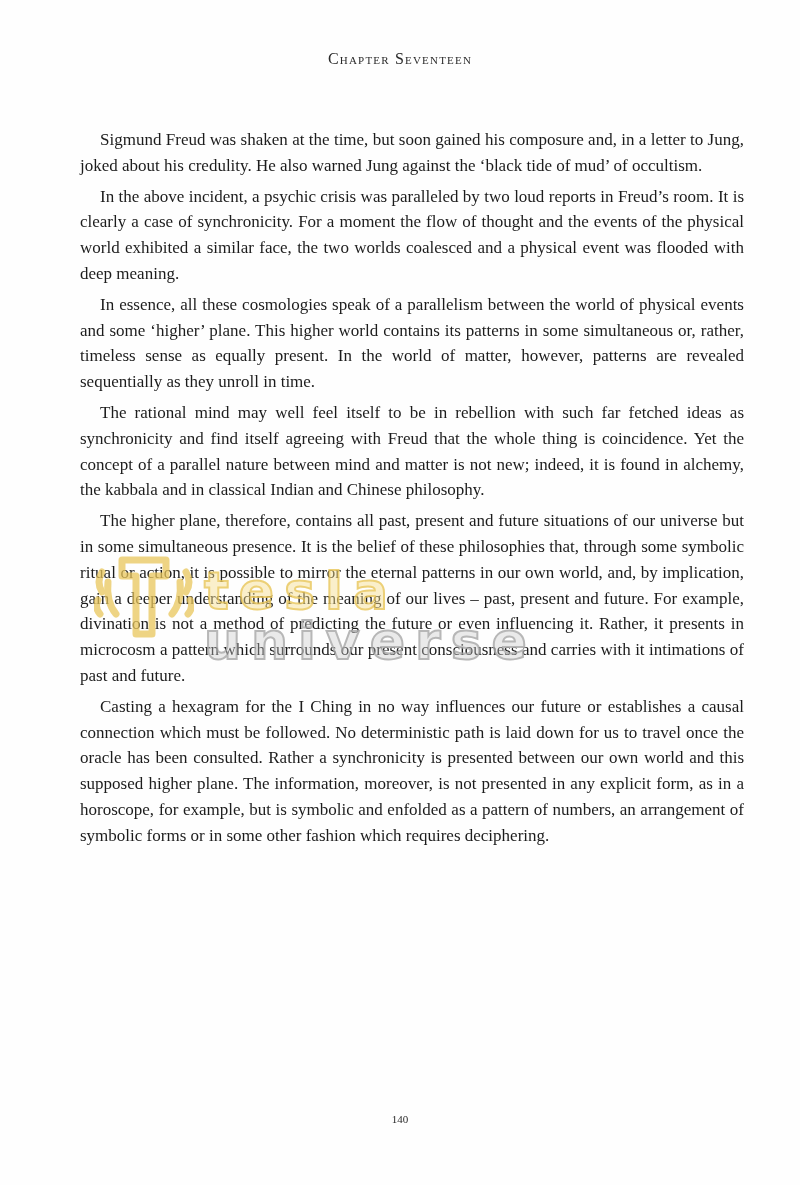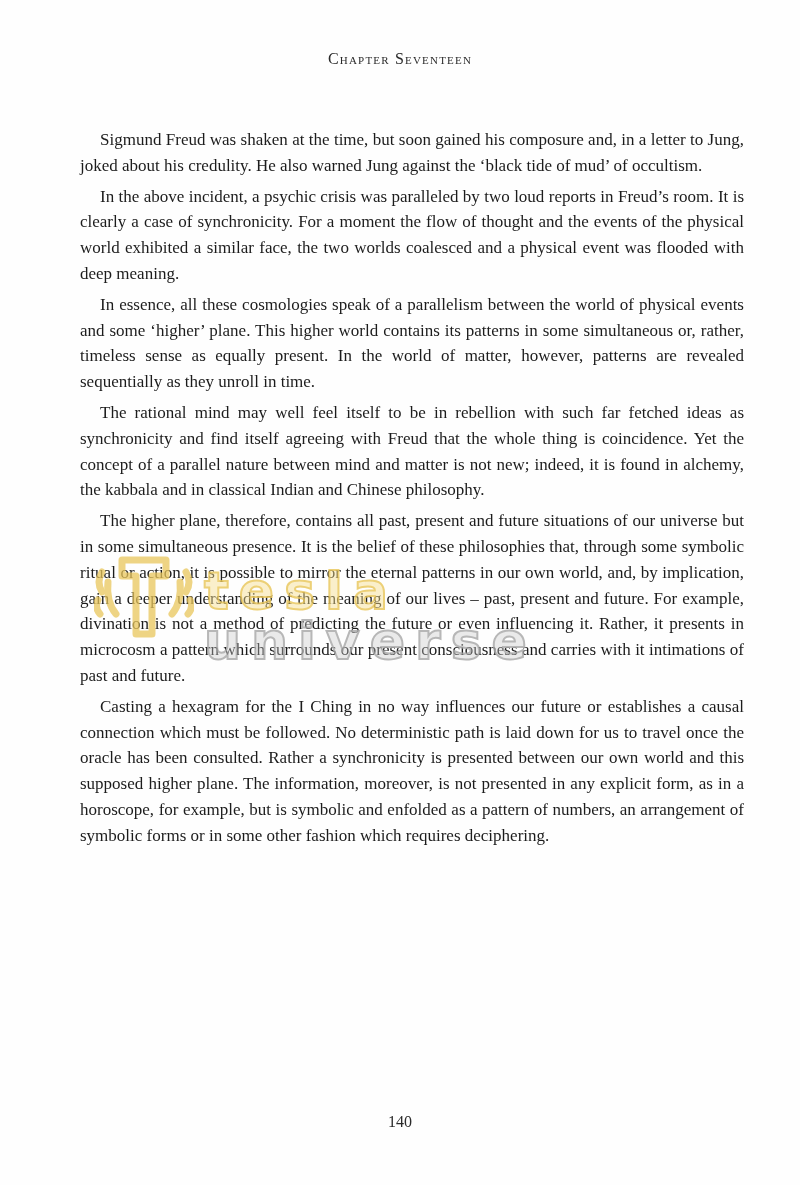--- a/index.html
+++ b/index.html
@@ -14,21 +14,21 @@
     position: absolute; left: 80px; top: 103px; width: 664px;
     font-family: "Liberation Serif", "DejaVu Serif", serif;
     font-size: 17px; line-height: 25.8px; color: #1c1c1c;
     text-align: justify;
     margin-top: 24px;
   }
   .body-text p { margin: 0 0 5px 0; text-indent: 20px; }
   .page-number {
     position: absolute; top: 1113px; left: 0; width: 800px; text-align: center;
     font-family: "Liberation Serif", "DejaVu Serif", serif;
-    font-size: 16px; color: #2a2a2a;
+    font-size: 11px; color: #2a2a2a;
   }
   .watermark {
     position: absolute; left: 94px; top: 552px; width: 660px; height: 95px;
     pointer-events: none; opacity: 0.82;
   }
   .watermark .wm-text {
     position: absolute; top: 14px; left: 110px; font-family: "DejaVu Sans", sans-serif;
     font-size: 52px; font-weight: bold; letter-spacing: 10px; line-height: 50px;
     -webkit-text-stroke: 2px; color: transparent;
   }

